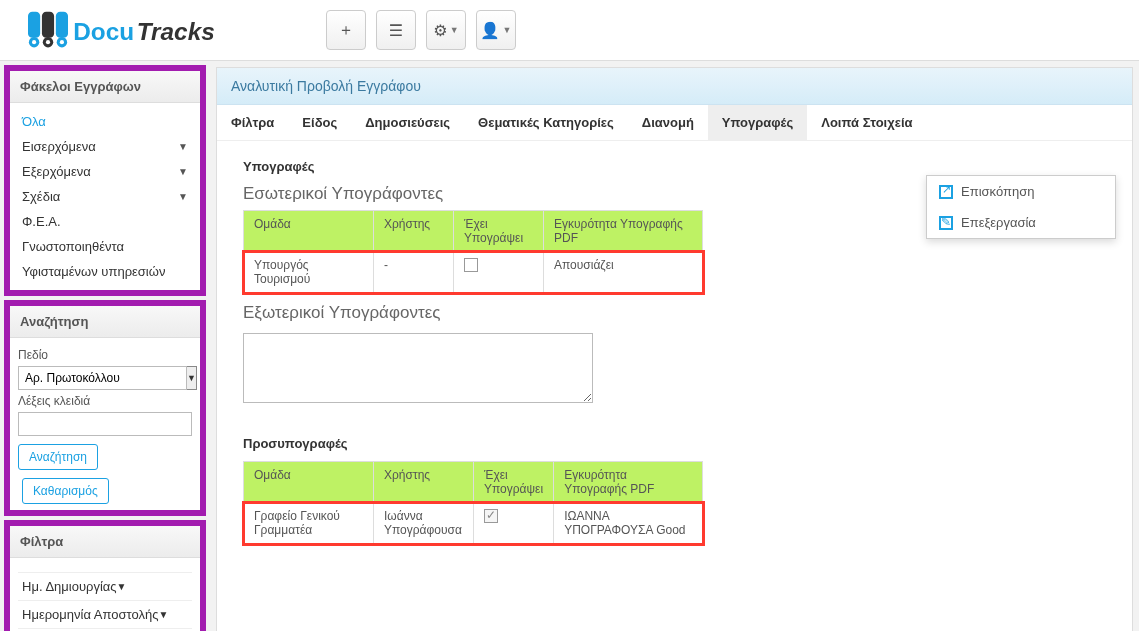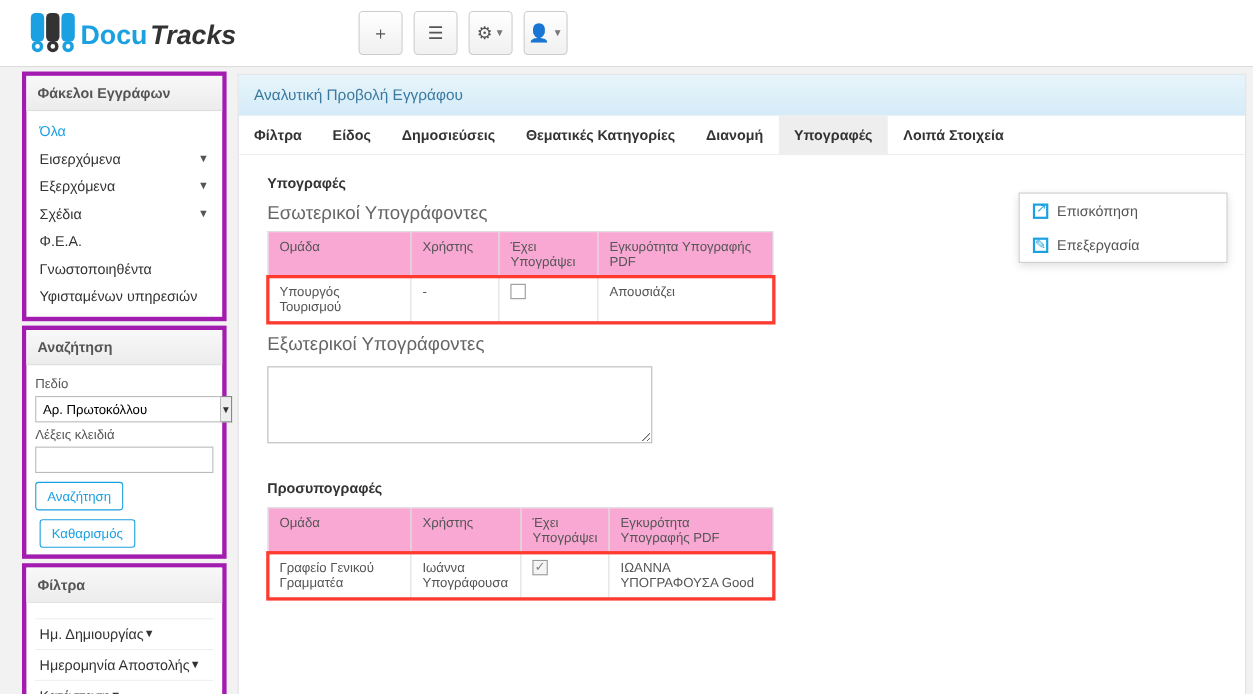--- a/index.html
+++ b/index.html
@@ -5,21 +5,21 @@
 * { margin:0; padding:0; box-sizing:border-box; }
 body { font-family: Arial, Helvetica, sans-serif; font-size:13px; color:#333; background:#f2f2f2; width:1139px; height:631px; overflow:hidden; position:relative;}
 .topbar { background:#fff; border-bottom:1px solid #ddd; padding:6px 10px; display:flex; align-items:center; gap:10px;}
 .logo { display:flex; align-items:center; gap:8px; padding:4px 8px; }
 .logo-svg { height:40px; }
 .toolbar { display:flex; gap:10px; margin-left:70px;}
 .tool-btn { width:40px; height:40px; border:1px solid #ccc; border-radius:4px; background:linear-gradient(#fff,#f0f0f0); display:flex; align-items:center; justify-content:center; cursor:pointer; gap:2px; font-size:16px; color:#555;}
 .tool-btn .caret { font-size:9px; color:#777;}
 .container { display:flex; }
 .sidebar { width:210px; display:flex; flex-direction:column; gap:4px; padding:4px; }
-.panel { background:#fff; border:4px solid #a21caf;margin-left:16px; }
+.panel { background:#fff; border:6px solid #a21caf; }
 .panel-header { background:linear-gradient(#f8f8f8,#ececec); padding:8px 10px; font-weight:bold; color:#555; border-bottom:1px solid #ddd; }
 .panel-body { padding:6px 8px; }
 .nav-item { display:flex; justify-content:space-between; align-items:center; padding:5px 4px; color:#333; cursor:pointer; }
 .nav-item.active { color:#1ba1e2; }
 .nav-item .caret { font-size:10px; color:#555;}
 .label { color:#555; font-size:12px; margin-top:4px; display:block;}
 .select-wrap { position:relative; display:flex; margin-top:4px;}
 .select-wrap input { flex:1; padding:4px 6px; border:1px solid #bbb; font-size:12px;}
 .select-wrap .dd { width:20px; border:1px solid #888; border-left:none; background:#eee; display:flex; align-items:center; justify-content:center; font-size:9px; cursor:pointer;}
 .text-input { width:100%; padding:4px 6px; border:1px solid #bbb; margin-top:4px; font-size:12px;}
@@ -32,21 +32,21 @@
 .doc-panel { background:#fff; border:1px solid #ddd; height:100%; position:relative;}
 .doc-title { background:linear-gradient(#e8f4fb,#d5ecf8); padding:10px 14px; color:#3b7aa0; font-size:14px; border-bottom:1px solid #cce3f1;}
 .tabs { display:flex; padding:0; border-bottom:1px solid #eee;}
 .tab { padding:10px 14px; font-weight:bold; color:#333; cursor:pointer;}
 .tab.active { background:#eee; }
 .content { padding:18px 26px; }
 .section-h { font-weight:bold; color:#333; margin-bottom:10px; }
 .sub-h { color:#666; font-size:17px; margin:6px 0;}
 table { border-collapse:collapse; width:460px; font-size:12px;}
 th,td { border:1px solid #ddd; padding:6px 10px; text-align:left; color:#555; vertical-align:top;}
-th { color:#555; font-weight:normal; background:#f9a8d4;}
+th { color:#555; font-weight:normal; background:#bef264;}
 tr.highlight { outline:3px solid #ff3a2f; outline-offset:-1px;}
 textarea { width:350px; height:70px; border:1px solid #bbb; resize:both; margin-top:4px;}
 .cbx { width:14px; height:14px; border:1px solid #999; display:inline-block; background:#fff; position:relative;}
 .cbx.checked::after{content:"✓"; position:absolute; top:-2px; left:1px; font-size:12px; color:#888;}
 .cbx.disabled{background:#f5f5f5;}
 .action-menu { position:absolute; right:16px; top:68px; width:190px; background:#fff; border:1px solid #ccc; box-shadow:0 3px 8px rgba(0,0,0,0.15);margin-top:39px; }
 .action-menu .item { display:flex; align-items:center; gap:8px; padding:8px 12px; color:#555; font-size:13px; cursor:pointer;}
 .action-menu .icon-box { width:14px; height:14px; border:2px solid #1ba1e2; position:relative; display:inline-block;}
 .action-menu .icon-box.arrow::after { content:"↗"; position:absolute; top:-4px; left:1px; font-size:11px; color:#1ba1e2;}
 .action-menu .icon-box.pen::after { content:"✎"; position:absolute; top:-3px; left:0; font-size:12px; color:#1ba1e2;}

